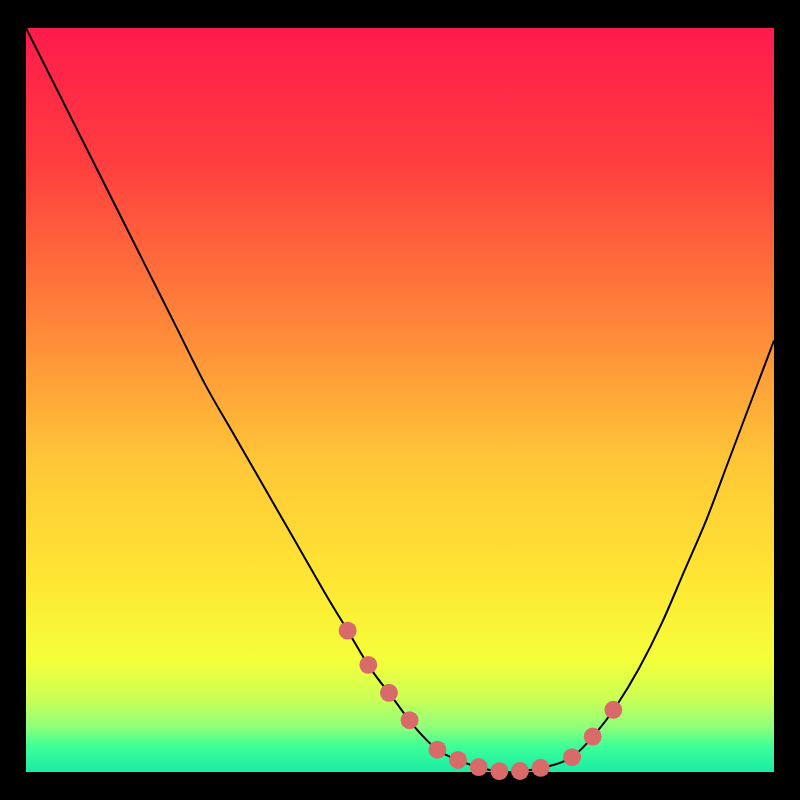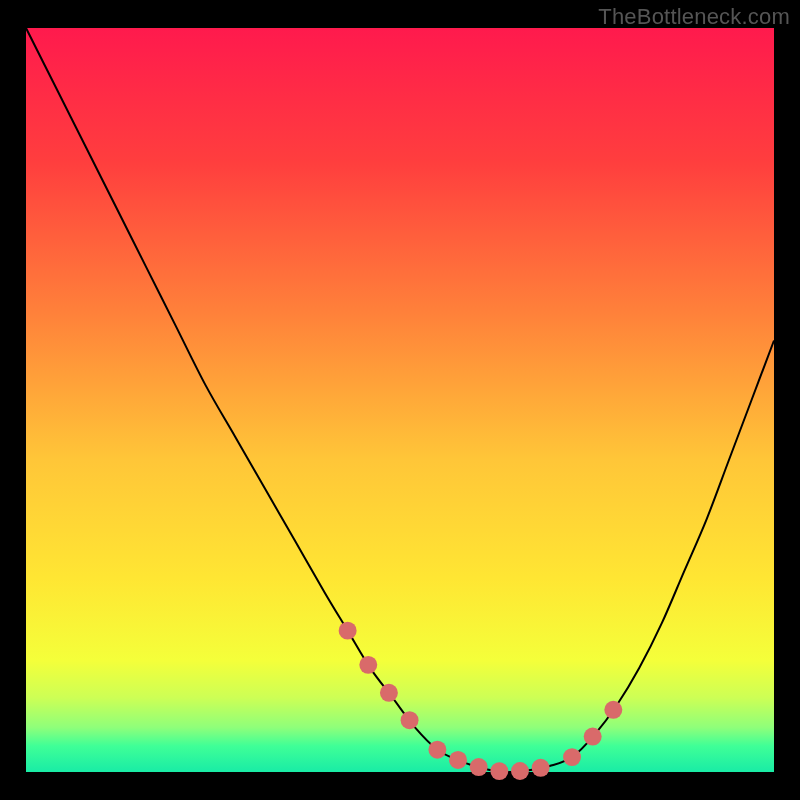--- a/index.html
+++ b/index.html
@@ -29,21 +29,20 @@
   svg {
     position: absolute;
     top: 0;
     left: 0;
   }
 </style>
 </head>
 <body>
 <div class="stage">
 
-  <div class="watermark">TheBottleneck.com</div>
 
   <svg id="chart-svg" width="800" height="800" viewBox="0 0 800 800">
     <defs>
       <linearGradient id="bg-grad" x1="0" y1="0" x2="0" y2="1">
 
       <stop offset="0%" stop-color="#ff1a4d"></stop>
           <stop offset="18%" stop-color="#ff3e3e"></stop>
           <stop offset="38%" stop-color="#ff803a"></stop>
           <stop offset="57.99999999999999%" stop-color="#ffc638"></stop>
           <stop offset="74%" stop-color="#ffe633"></stop>

